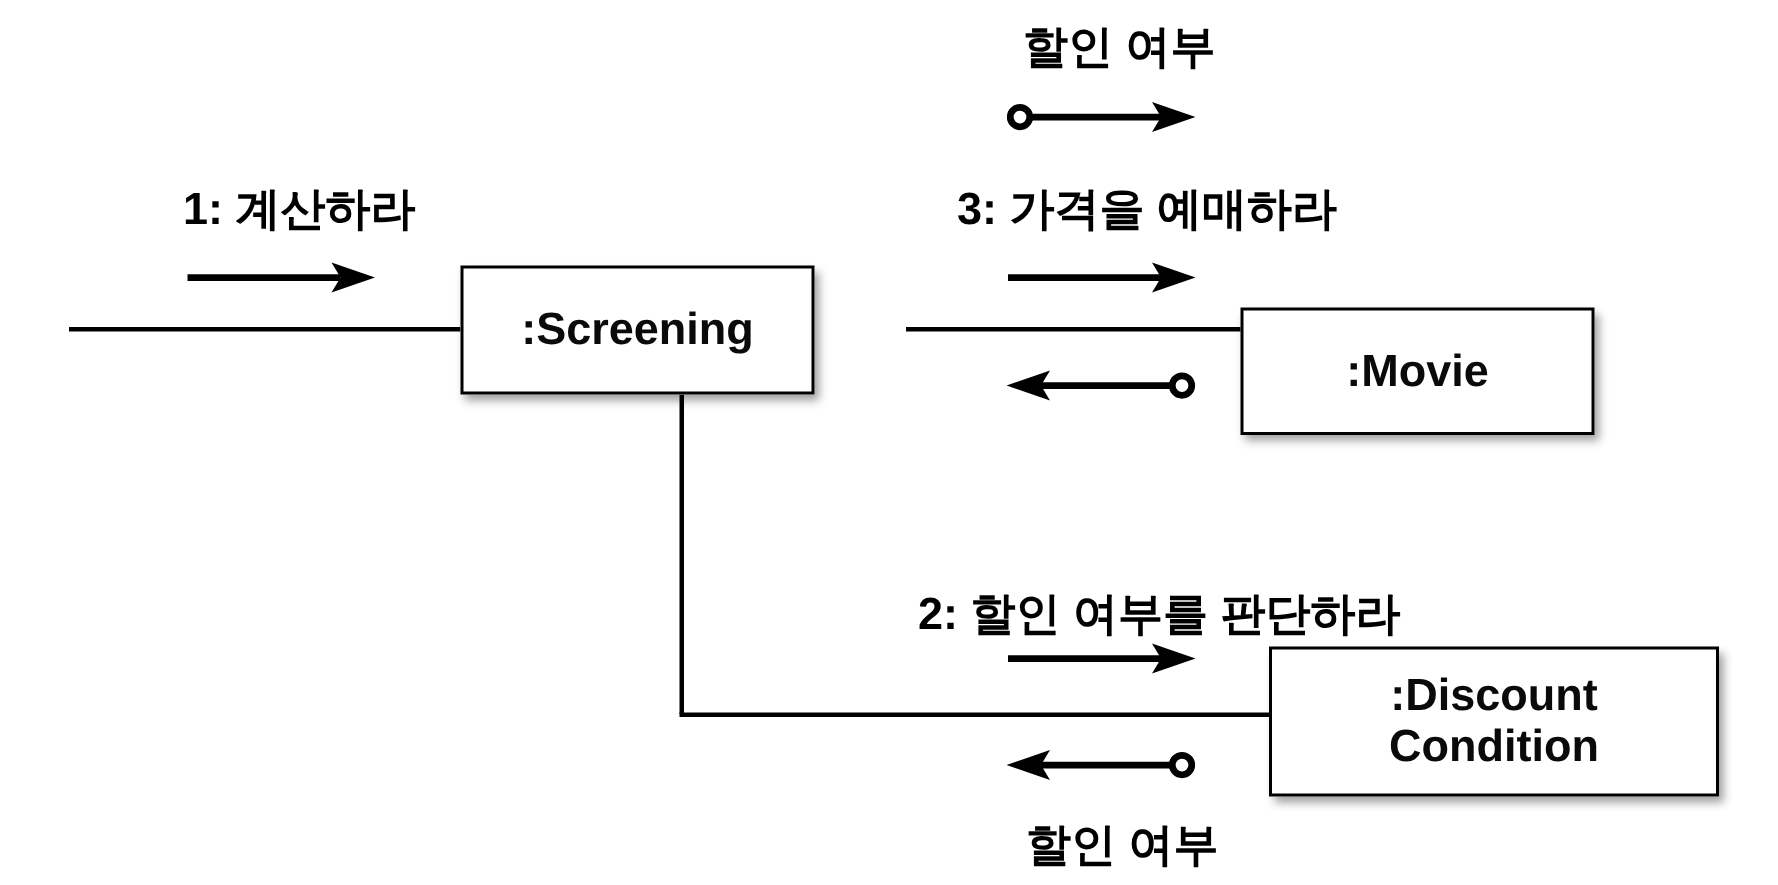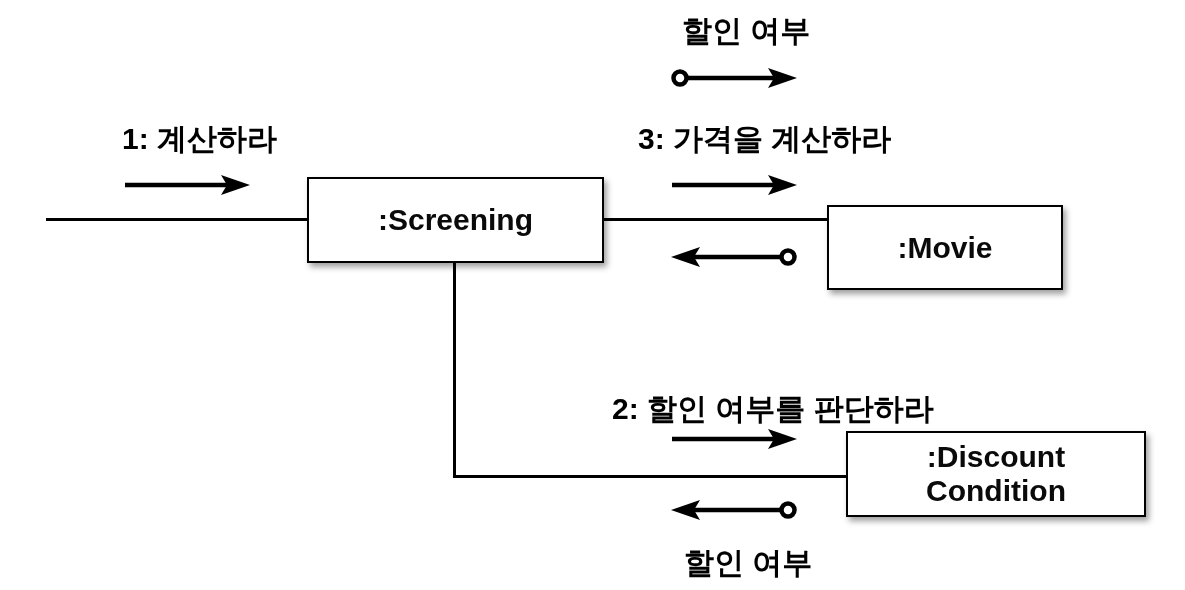--- a/index.html
+++ b/index.html
@@ -24,23 +24,23 @@
     display: flex;
     align-items: center;
     justify-content: center;
     text-align: center;
     font-weight: bold;
     font-size: 30px;
     line-height: 1.12;
     color: #0a0a0a;
     box-sizing: border-box;
   }
-  #box-screening  { left: 307px; top: 177px; width: 297px; height: 86px; }
+  #box-screening  { left: 307px; top: 177px; width: 236px; height: 86px; }
   #box-movie      { left: 827px; top: 177px; width: 236px; height: 85px; margin-top: 28px; }
-  #box-discount   { left: 846px; top: 431px; width: 300px; height: 86px; padding: 0 36px; }
+  #box-discount   { left: 846px; top: 431px; width: 300px; height: 100px; padding: 0 36px; }
 
   .link {
     position: absolute;
     background: #000000;
   }
   #link-actor-screening    { left: 46px;  top: 218px; width: 261px; height: 2.5px; }
   #link-screening-movie    { left: 604px; top: 218px; width: 243px; height: 2.5px; }
   #link-screening-vert     { left: 453px; top: 263px; width: 2.5px; height: 213px; }
   #link-screening-discount { left: 453px; top: 475px; width: 393px; height: 2.5px; }
 
@@ -80,21 +80,21 @@
     <span>:Screening</span>
   </div>
   <div class="obj-box" id="box-movie">
     <span>:Movie</span>
   </div>
   <div class="obj-box" id="box-discount">
     <span>:Discount Condition</span>
   </div>
 
   <div class="msg-label" id="lbl-msg1">1: 계산하라</div>
-  <div class="msg-label" id="lbl-msg3">3: 가격을 계산하라</div>
+  <div class="msg-label" id="lbl-msg3">3: 가격을 예매하라</div>
   <div class="msg-label" id="lbl-msg2">2: 할인 여부를 판단하라</div>
   <div class="msg-label" id="lbl-flow-top">할인 여부</div>
   <div class="msg-label" id="lbl-flow-disc">할인 여부</div>
 
   <svg class="arrow" id="arrow-msg1" width="126" height="22">
     <line x1="1" y1="11" x2="103" y2="11" stroke="#000" stroke-width="4.5"></line>
     <polygon points="97,1 126,11 97,21 103,11" fill="#000"></polygon>
   </svg>
   <svg class="arrow" id="arrow-msg3" width="126" height="22">
     <line x1="1" y1="11" x2="103" y2="11" stroke="#000" stroke-width="4.5"></line>

